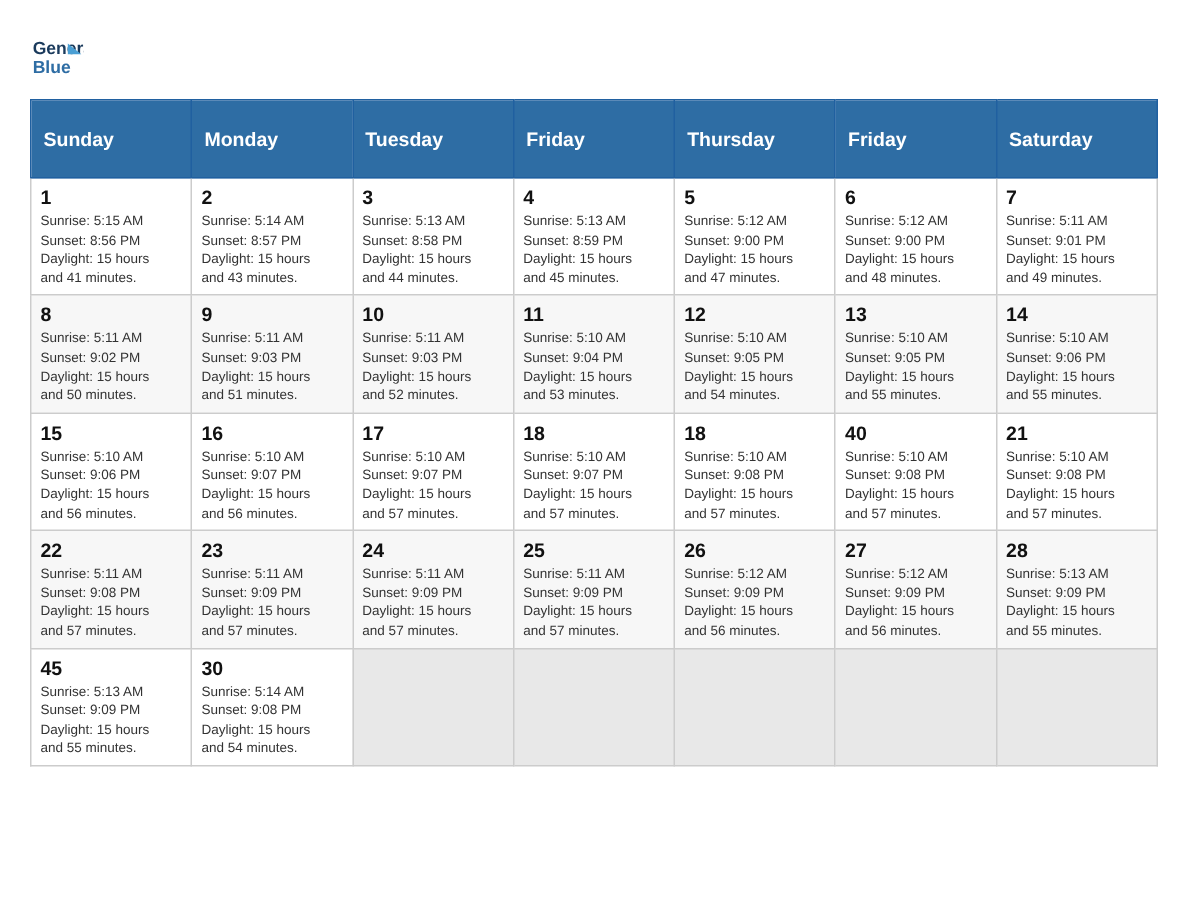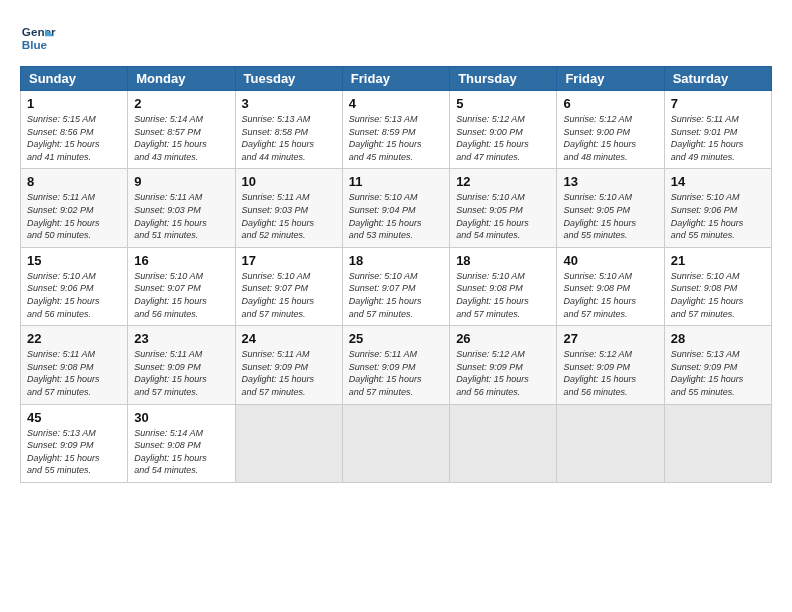--- a/index.html
+++ b/index.html
@@ -49,21 +49,21 @@
     .calendar-table {
       width: 100%;
       border-collapse: collapse;
       border: 1px solid #ccc;
     }
     .calendar-table th {
       background-color: #2e6da4;
       color: #fff;
       font-size: 13px;
       font-weight: bold;
-      padding: 4px 8px;
+      padding: 18px 8px;
       text-align: left;
       border: 1px solid #2060a0;
     }
     .calendar-table td {
       vertical-align: top;
       padding: 5px 6px;
       font-size: 9.5px;
       color: #333;
       border: 1px solid #ccc;
       width: calc(100% / 7);
@@ -77,21 +77,20 @@
       font-size: 13px;
       font-weight: bold;
       color: #111;
       display: block;
       margin-bottom: 2px;
     }
     .cell-info {
       font-size: 9px;
       color: #333;
       line-height: 1.4;
-      font-style: italic;
     }
     .empty-cell {
       background: #e8e8e8 !important;
     }
   </style>
 </head>
 <body>
 
 <div class="header-area">
   <div class="logo">

